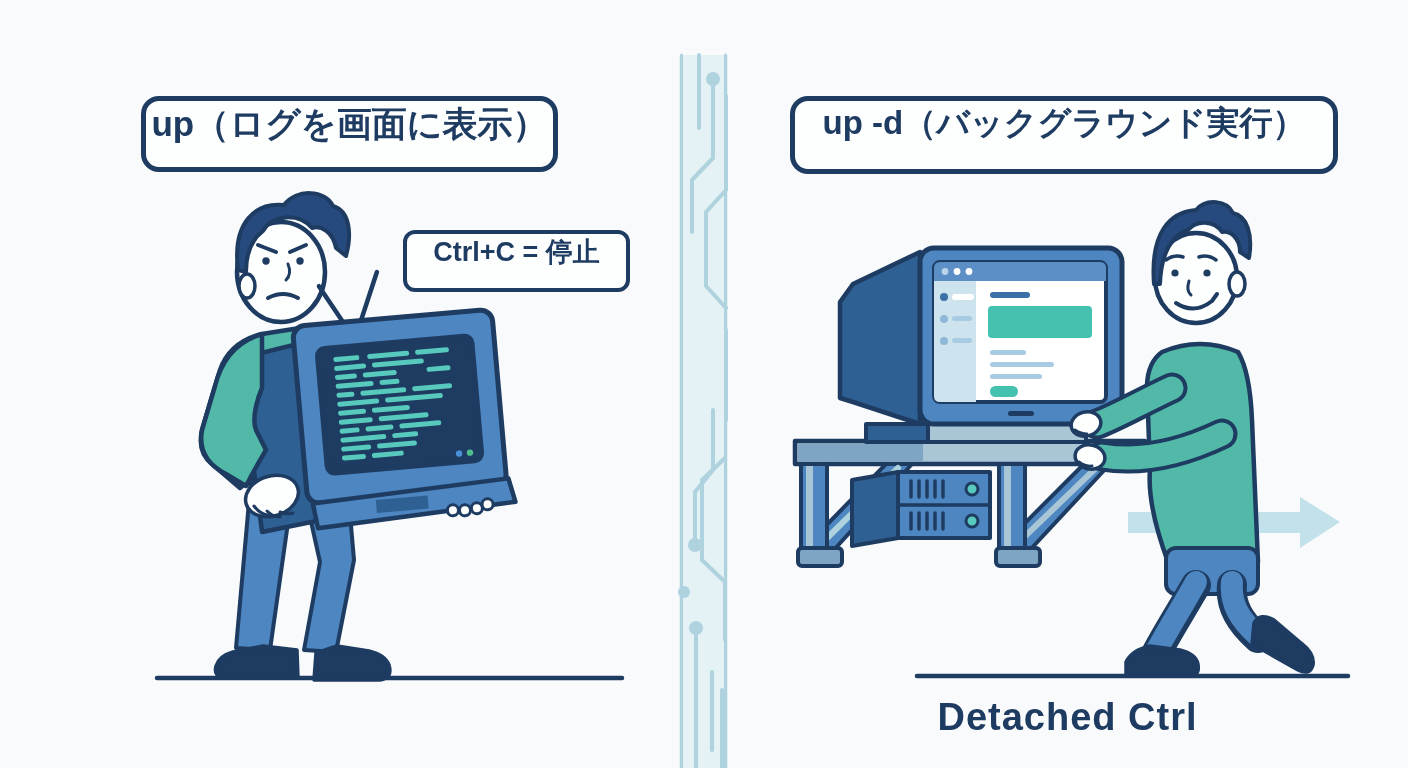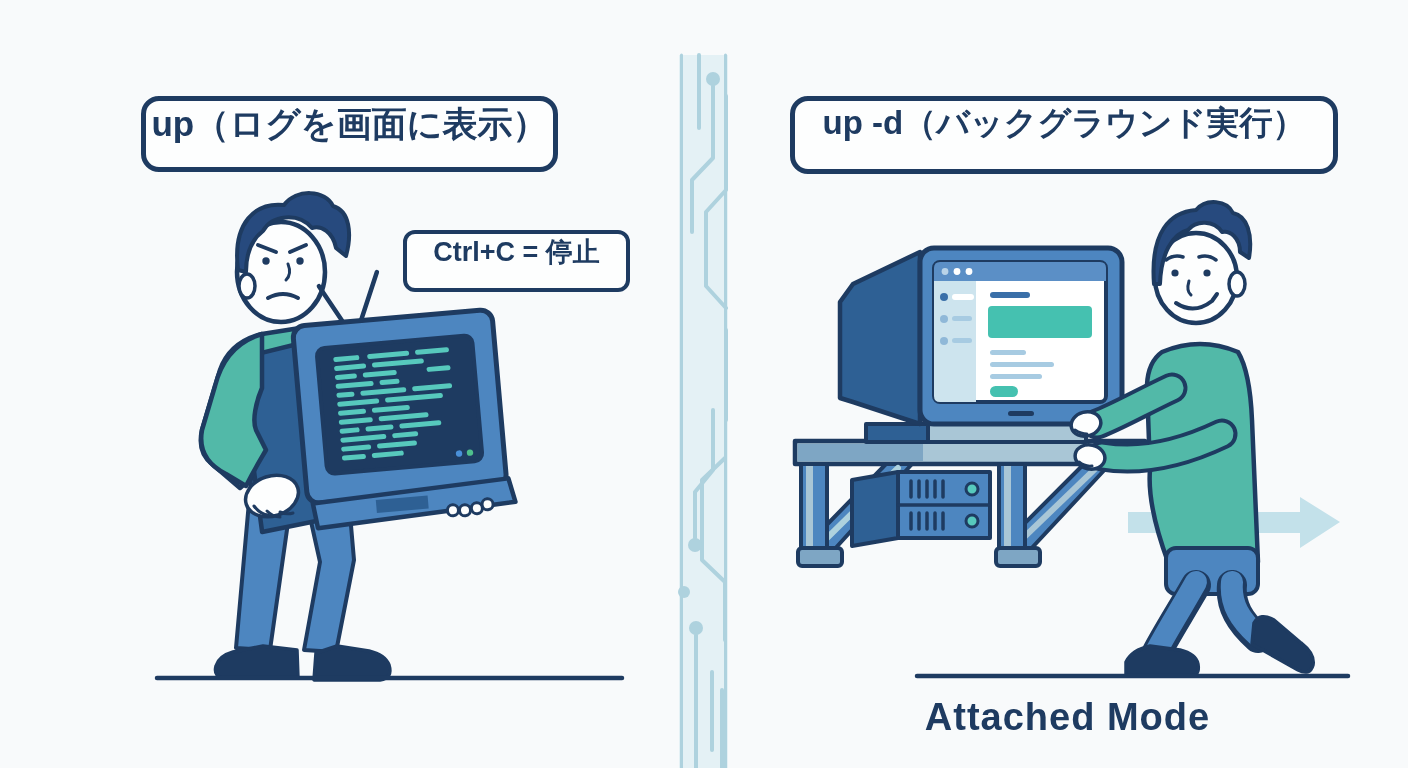--- a/index.html
+++ b/index.html
@@ -283,15 +283,15 @@
 
 <div class="badge" id="right-title">
   <span>up -d（バックグラウンド実行）</span>
 </div>
 
 <div class="badge" id="callout">
   <span>Ctrl+C = 停止</span>
 </div>
 
 
-<div class="mode-label" id="detached-label">Attached Mode</div>
+<div class="mode-label" id="detached-label">Detached Ctrl</div>
 
 </div>
 
 </body></html>

